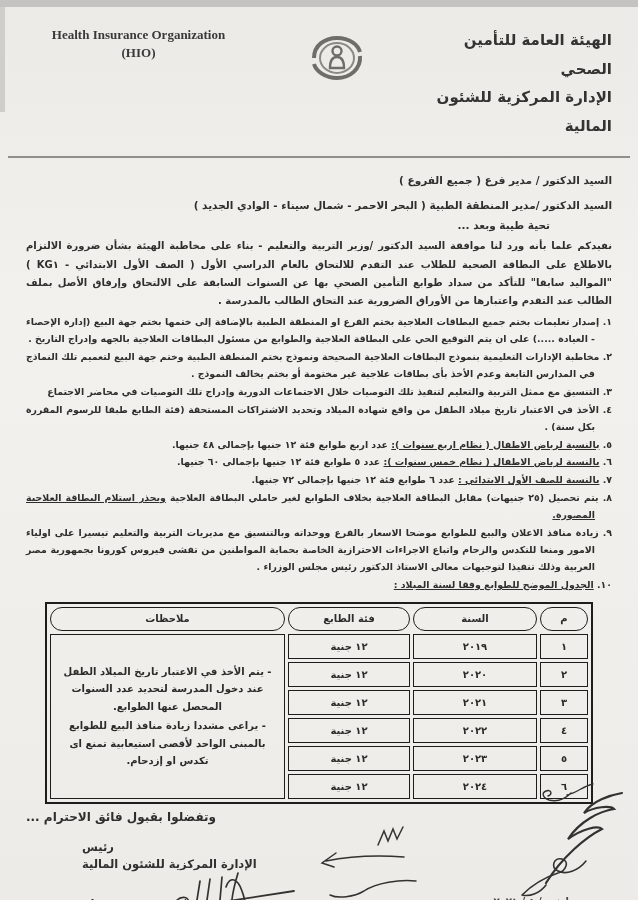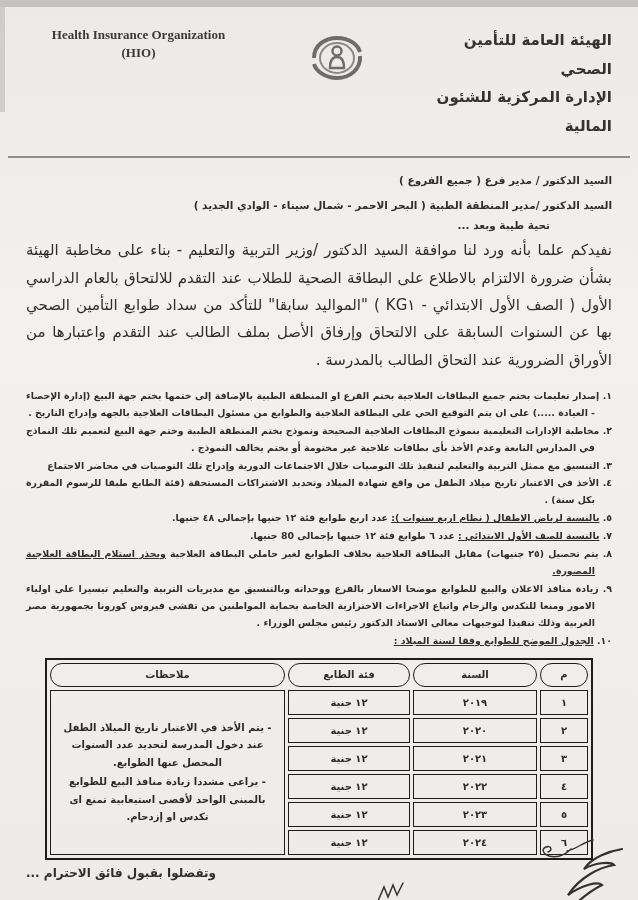--- a/index.html
+++ b/index.html
@@ -15,22 +15,22 @@
   .hdr-en{width:225px;text-align:center;font-family:"Liberation Serif","DejaVu Serif",serif;
           font-weight:bold;font-size:13px;color:#3a3937;direction:ltr;line-height:1.35;}
   .hdr-logo{width:90px;display:flex;justify-content:center;padding-top:6px;}
   .hdr-ar{width:190px;text-align:right;font-weight:bold;font-size:15px;line-height:1.9;color:#343331;}
   .rule{height:2px;background:#8f8e8b;margin:16px 8px 0 8px;}
 
   
   .content{padding:10px 26px 0 26px;}
   .addr{font-weight:bold;font-size:10.5px;line-height:2.35;}
   .greet{font-weight:bold;font-size:10.5px;padding-right:62px;margin:2px 0 6px 0;}
-  .para{font-weight:normal;font-size:15px;line-height:1.82;text-align:justify;margin:4px 0;}
-  .items{margin-top:14px;}
+  .para{font-weight:bold;font-size:10px;line-height:1.82;text-align:justify;margin:4px 0;}
+  .items{margin-top:4px;}
   .li{font-weight:bold;font-size:9.4px;line-height:1.8;text-align:justify;
       padding-right:17px;text-indent:-17px;margin-bottom:1px;}
   .u{text-decoration:underline;}
 
   
   table.stamps{border-collapse:separate;border-spacing:3px 3px;width:548px;margin:8px auto 2px auto;
                border:2px solid #1e1d1b;background:transparent;}
   table.stamps th,table.stamps td{border:1.6px solid #1e1d1b;font-weight:bold;color:#2c2b29;
                text-align:center;vertical-align:middle;}
   table.stamps th{font-size:10px;height:20px;border-radius:12px;}
@@ -88,21 +88,22 @@
     <div class="greet">تحية طيبة وبعد ...</div>
 
     <p class="para">نفيدكم علما بأنه ورد لنا موافقة السيد الدكتور /وزير التربية والتعليم - بناء على مخاطبة الهيئة بشأن ضرورة الالتزام بالاطلاع على البطاقة الصحية للطلاب عند التقدم للالتحاق بالعام الدراسي الأول ( الصف الأول الابتدائي - KG١ ) "المواليد سابقا" للتأكد من سداد طوابع التأمين الصحي بها عن السنوات السابقة على الالتحاق وإرفاق الأصل بملف الطالب عند التقدم واعتبارها من الأوراق الضرورية عند التحاق الطالب بالمدرسة .</p>
 
     <div class="items">
       <div class="li"><span>١.</span> <span class="u"></span><span>إصدار تعليمات بختم جميع البطاقات العلاجية بختم الفرع او المنطقة الطبية بالإضافة إلى ختمها بختم جهة البيع (إدارة الإحصاء - العيادة .....) على ان يتم التوقيع الحي على البطاقة العلاجية والطوابع من مسئول البطاقات العلاجية بالجهه وإدراج التاريخ .</span> <span class="u"></span></div>
       <div class="li"><span>٢.</span> <span class="u"></span><span>مخاطبة الإدارات التعليمية بنموذج البطاقات العلاجية الصحيحة ونموذج بختم المنطقة الطبية وختم جهة البيع لتعميم تلك النماذج في المدارس التابعة وعدم الأخذ بأى بطاقات علاجية غير مختومة أو بختم يخالف النموذج .</span> <span class="u"></span></div>
       <div class="li"><span>٣.</span> <span class="u"></span><span>التنسيق مع ممثل التربية والتعليم لتنفيذ تلك التوصيات خلال الاجتماعات الدورية وإدراج تلك التوصيات في محاضر الاجتماع</span> <span class="u"></span></div>
       <div class="li"><span>٤.</span> <span class="u"></span><span>الأخذ في الاعتبار تاريخ ميلاد الطفل من واقع شهادة الميلاد وتحديد الاشتراكات المستحقة (فئة الطابع طبقا للرسوم المقررة بكل سنة) .</span> <span class="u"></span></div>
       <div class="li"><span>٥.</span> <span class="u">بالنسبة لرياض الاطفال ( نظام اربع سنوات ):</span> <span>عدد اربع طوابع فئة ١٢ جنيها بإجمالى ٤٨ جنيها.</span> <span class="u"></span></div>
-      <div class="li"><span>٧.</span> <span class="u">بالنسبة للصف الأول الابتدائي :</span> <span>عدد ٦ طوابع فئة ١٢ جنيها بإجمالى 80 جنيها.</span> <span class="u"></span></div>
+      <div class="li"><span>٦.</span> <span class="u">بالنسبة لرياض الاطفال ( نظام خمس سنوات ):</span> <span>عدد ٥ طوابع فئة ١٢ جنيها بإجمالى ٦٠ جنيها.</span> <span class="u"></span></div>
+      <div class="li"><span>٧.</span> <span class="u">بالنسبة للصف الأول الابتدائي :</span> <span>عدد ٦ طوابع فئة ١٢ جنيها بإجمالى ٧٢ جنيها.</span> <span class="u"></span></div>
       <div class="li"><span>٨.</span> <span class="u"></span><span>يتم تحصيل (٢٥ جنيهات) مقابل البطاقة العلاجية بخلاف الطوابع لغير حاملي البطاقة العلاجية</span> <span class="u">ويحذر استلام البطاقة العلاجية المصورة.</span></div>
       <div class="li"><span>٩.</span> <span class="u"></span><span>زيادة منافذ الاعلان والبيع للطوابع موضحا الاسعار بالفرع ووحداته وبالتنسيق مع مديريات التربية والتعليم تيسيرا على اولياء الامور ومنعا للتكدس والزحام واتباع الاجراءات الاحترازية الخاصة بحماية المواطنين من تفشى فيروس كورونا بجمهورية مصر العربية وذلك تنفيذا لتوجيهات معالى الاستاذ الدكتور رئيس مجلس الوزراء .</span> <span class="u"></span></div>
       <div class="li"><span>١٠.</span> <span class="u">الجدول الموضح للطوابع وفقا لسنة الميلاد :</span><span></span> <span class="u"></span></div>
     </div>
 
     <table class="stamps" dir="rtl">
       <tbody>
           <tr>
         <th class="col-num">م</th>
         <th class="col-year">السنة</th>

